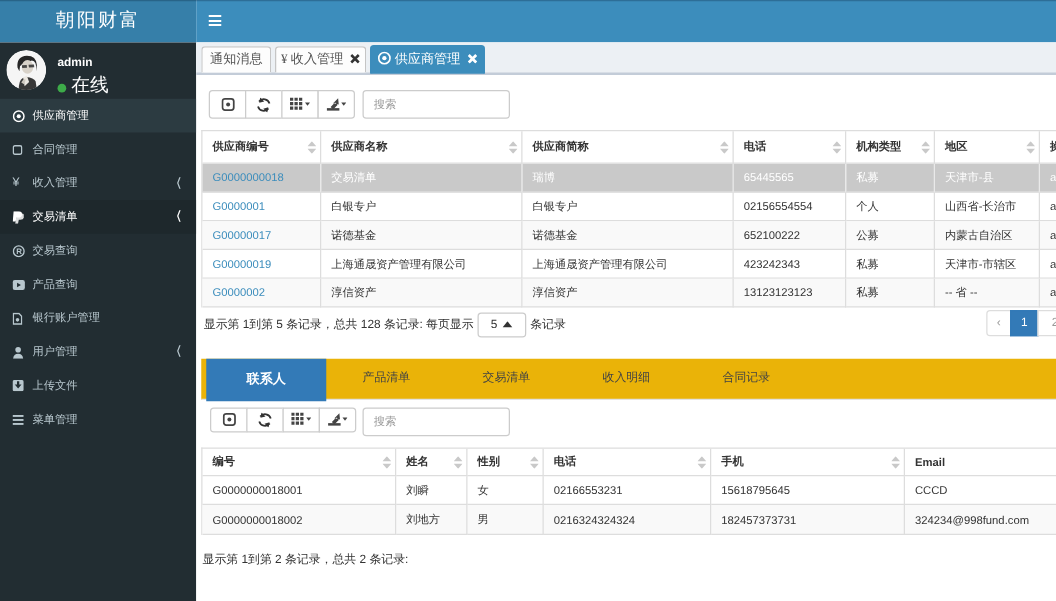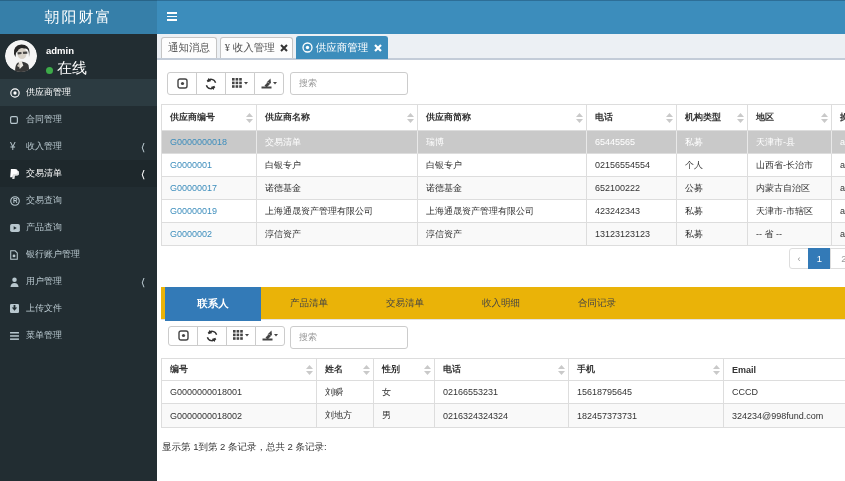--- a/index.html
+++ b/index.html
@@ -270,20 +270,23 @@
             <td>淳信资产</td>
             <td>淳信资产</td>
             <td>13123123123</td>
             <td>私募</td>
             <td>-- 省 --</td>
             <td>admin</td>
           </tr>
     </tbody>
       </table>
 
+    <div class="small-note" style="left:6px;top:216px;height:20px;line-height:20px;font-size:9.5px;">显示第 1到第 5 条记录，总共 128 条记录: 每页显示 <span style="display:inline-block;vertical-align:top;border:1px solid #ccc;border-radius:3px;height:18px;line-height:18px;padding:0 10px;background:#fff;">5 <svg width="8" height="5" viewBox="0 0 8 5" style="margin-left:2px">
+            <path d="M4 0 L8 5 H0Z" fill="#333"></path>
+          </svg></span> 条记录</div>
     <div style="position:absolute;left:633px;top:214px;width:120px;">
       <div class="pgbtn" style="width:18px;border-radius:3px 0 0 3px;">‹</div>
       <div class="pgbtn act" style="width:21px;">1</div>
       <div class="pgbtn" style="width:26px;">2</div>
     </div>
 
     <div class="btabs">
       <div class="btab act" style="left:4px;font-weight:bold;">联系人</div>
       <div class="btab" style="left:100px;">产品清单</div>
       <div class="btab" style="left:196px;">交易清单</div>

